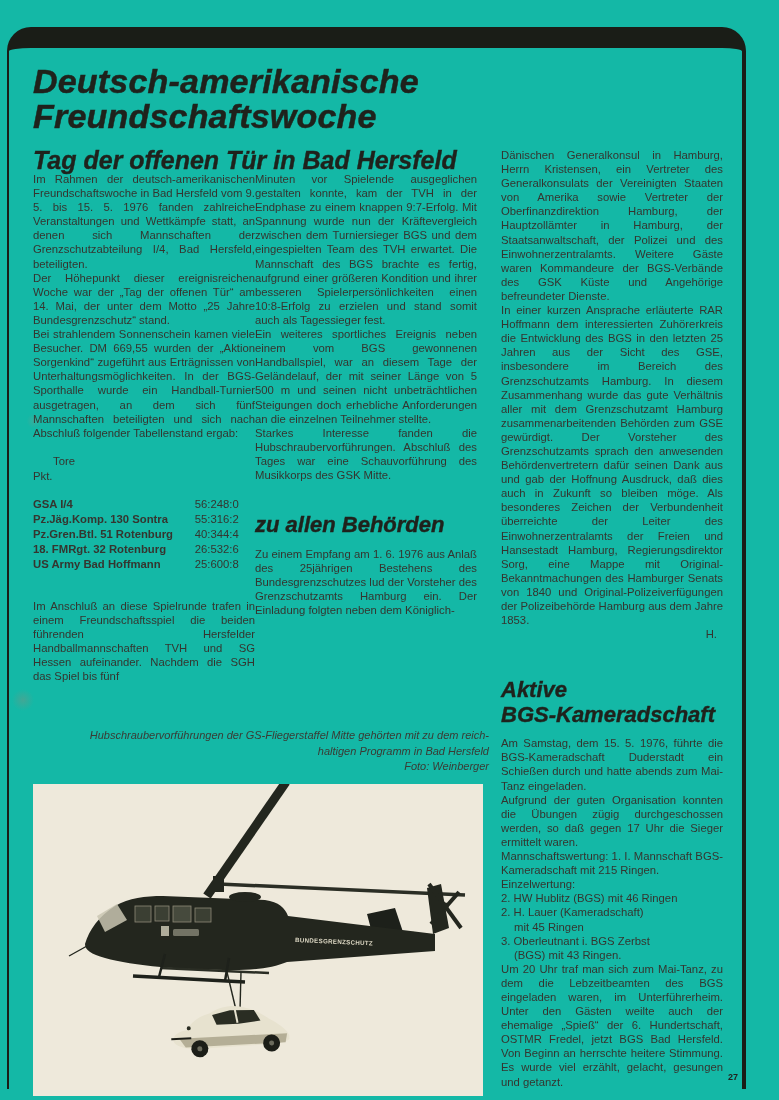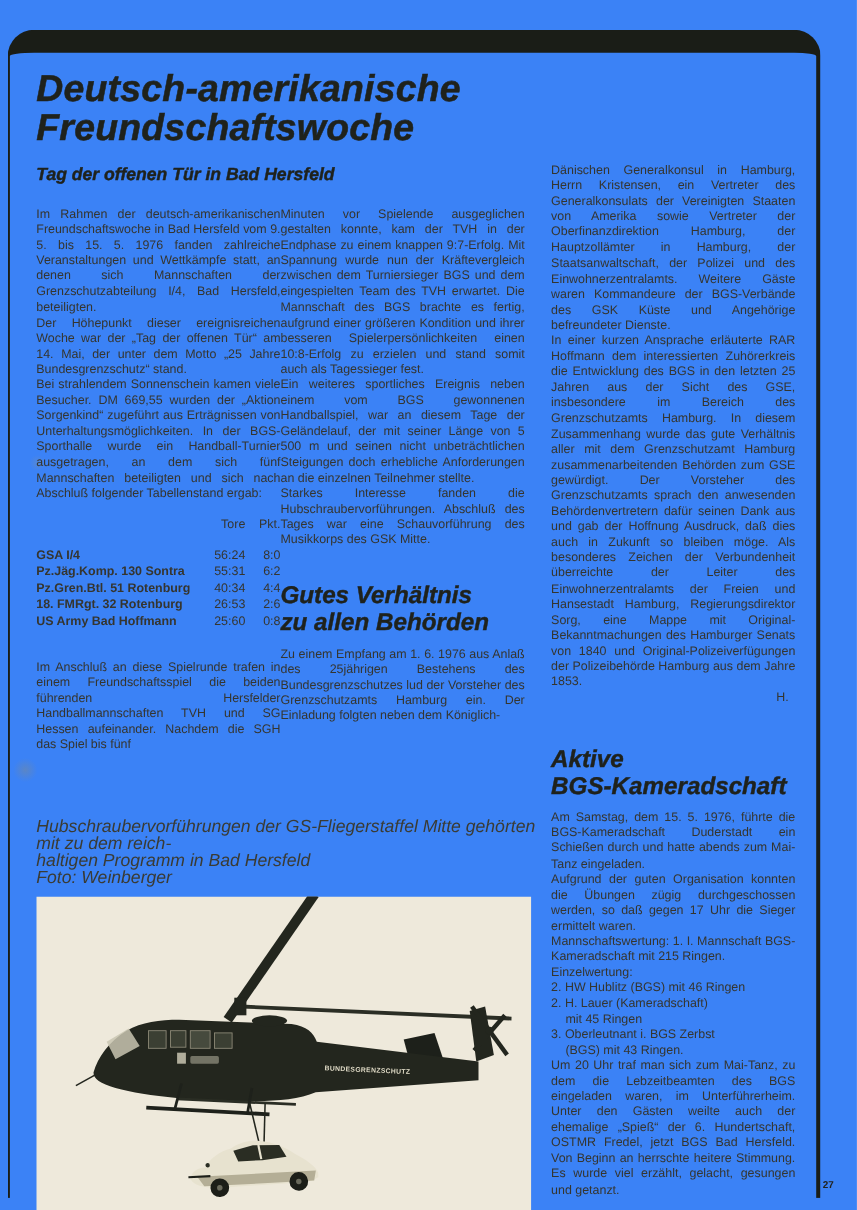--- a/index.html
+++ b/index.html
@@ -1,46 +1,46 @@
 <!DOCTYPE html>
 <html lang="de"><head>
 <meta charset="utf-8">
 <style>
   html,body{margin:0;padding:0;background:#f3f0e5;}
-  .page{position:relative;width:779px;height:1100px;background:#3b82f6;overflow:hidden;
+  .page{position:relative;width:779px;height:1100px;background:#14b8a6;overflow:hidden;
         font-family:"Liberation Sans",sans-serif;color:#35352f;}
   .frame{position:absolute;left:7px;top:27px;width:739px;height:1062px;box-sizing:border-box;
          border:solid #1a1d17;border-width:21px 4px 0 2px;border-radius:24px 24px 0 0;}
   .content{position:absolute;left:33px;top:64px;width:690px;display:flex;}
   .left-sec{width:456px;}
   .right-sec{width:222px;margin-left:12px;padding-top:84px;}
   .title{margin:0;font-size:34px;line-height:35px;font-weight:bold;font-style:italic;
          color:#1f221c;letter-spacing:.2px;-webkit-text-stroke:.5px #1f221c;}
-  .subtitle{margin:14px 0 0 0;font-size:16px;line-height:24px;font-weight:bold;font-style:italic;
+  .subtitle{margin:14px 0 0 0;font-size:25px;line-height:24px;font-weight:bold;font-style:italic;
          color:#1f221c;-webkit-text-stroke:.4px #1f221c;}
-  .cols{display:flex;gap:0;margin-top:16px;min-height:552px;}
+  .cols{display:flex;gap:0;margin-top:0;min-height:552px;}
   .col{width:222px;}
   p{margin:0;font-size:11.3px;line-height:14.1px;text-align:justify;}
   .sec-head{margin:30px 0 10px 0;font-size:22px;line-height:25px;font-weight:bold;font-style:italic;
          color:#1f221c;-webkit-text-stroke:.4px #1f221c;}
   .score-table{margin-top:14px;font-size:11.3px;line-height:15px;}
-  .t-head{display:flex;margin-bottom:13px;}
+  .t-head{display:flex;margin-bottom:13px;flex-direction:column;}
   .t-row{display:flex;}
   .t-team{flex:1;font-weight:bold;}
   .t-tore{width:42px;text-align:right;}
-  .t-pkt{width:32px;text-align:right;}
+  .t-pkt{width:32px;text-align:left;}
   .after-table{margin-top:27px;}
-  .caption{margin-top:4px;font-size:16px;line-height:15.5px;font-style:italic;color:#3a3b34;}
+  .caption{margin-top:4px;font-size:11px;line-height:15.5px;font-style:italic;color:#3a3b34;text-align:right;}
   .cap2{display:flex;justify-content:space-between;flex-direction:column;}
   .photo{margin-top:9px;width:450px;height:312px;}
   .sig{font-size:11.3px;line-height:14.1px;text-align:right;padding-right:6px;}
   .a3{margin-top:36px;margin-bottom:9px;}
   .list-item{font-size:11.3px;line-height:14.1px;white-space:pre-line;
              padding-left:13px;text-indent:-13px;}
-  .pagenum{position:absolute;left:748px;top:1072px;font-size:9px;font-weight:bold;color:#22231f;}
+  .pagenum{position:absolute;left:728px;top:1072px;font-size:9px;font-weight:bold;color:#22231f;}
   .smudge1{position:absolute;left:10px;top:688px;width:26px;height:24px;border-radius:50%;
            background:radial-gradient(circle,rgba(140,140,122,.38),rgba(140,140,122,0) 62%);}
   .smudge2{position:absolute;left:24px;top:414px;width:20px;height:14px;border-radius:50%;
            background:radial-gradient(circle,rgba(150,150,135,.28),rgba(150,150,135,0) 60%);}
 </style>
 </head>
 <body>
 
 <div class="page">
   <div class="frame"></div>
@@ -95,21 +95,20 @@
           </div>
 
           <p class="after-table">Im Anschluß an diese Spielrunde trafen in einem Freundschaftsspiel die beiden führenden Hersfelder Handballmannschaften TVH und SG Hessen aufeinander. Nachdem die SGH das Spiel bis fünf</p>
         </div>
 
         <div class="col">
           <p>Minuten vor Spielende ausgeglichen gestalten konnte, kam der TVH in der Endphase zu einem knappen 9:7-Erfolg. Mit Spannung wurde nun der Kräftevergleich zwischen dem Turniersieger BGS und dem eingespielten Team des TVH erwartet. Die Mannschaft des BGS brachte es fertig, aufgrund einer größeren Kondition und ihrer besseren Spielerpersönlichkeiten einen 10:8-Erfolg zu erzielen und stand somit auch als Tagessieger fest.</p>
           <p>Ein weiteres sportliches Ereignis neben einem vom BGS gewonnenen Handballspiel, war an diesem Tage der Geländelauf, der mit seiner Länge von 5 500 m und seinen nicht unbeträchtlichen Steigungen doch erhebliche Anforderungen an die einzelnen Teilnehmer stellte.</p>
           <p>Starkes Interesse fanden die Hubschraubervorführungen. Abschluß des Tages war eine Schauvorführung des Musikkorps des GSK Mitte.</p>
           <h3 class="sec-head">
-            <div>Gutes Verhältnis</div>
             <div>zu allen Behörden</div>
           </h3>
           <p>Zu einem Empfang am 1. 6. 1976 aus Anlaß des 25jährigen Bestehens des Bundesgrenzschutzes lud der Vorsteher des Grenzschutzamts Hamburg ein. Der Einladung folgten neben dem Königlich-</p>
         </div>
       </div>
 
       <div class="caption">
         <div>Hubschraubervorführungen der GS-Fliegerstaffel Mitte gehörten mit zu dem reich-</div>
         <div class="cap2">
           <span>haltigen Programm in Bad Hersfeld</span>

